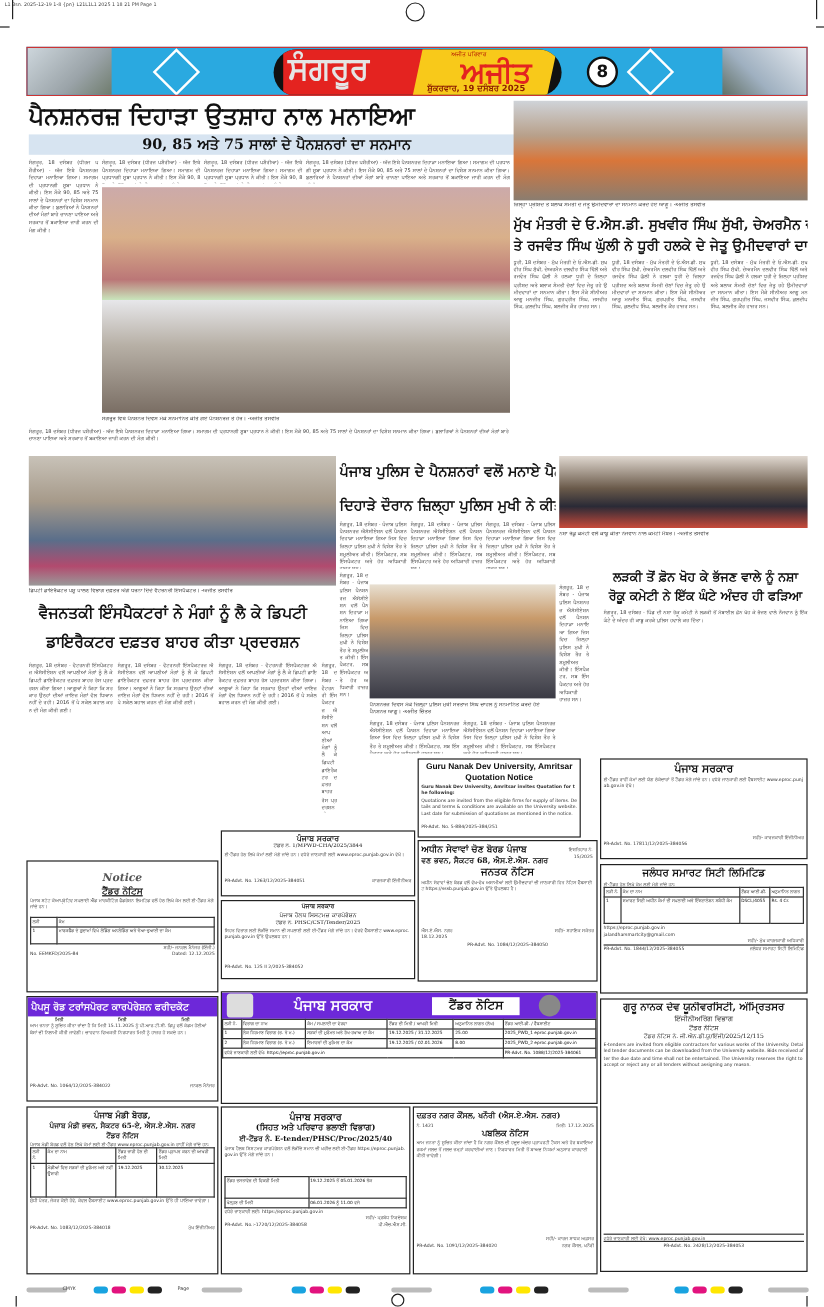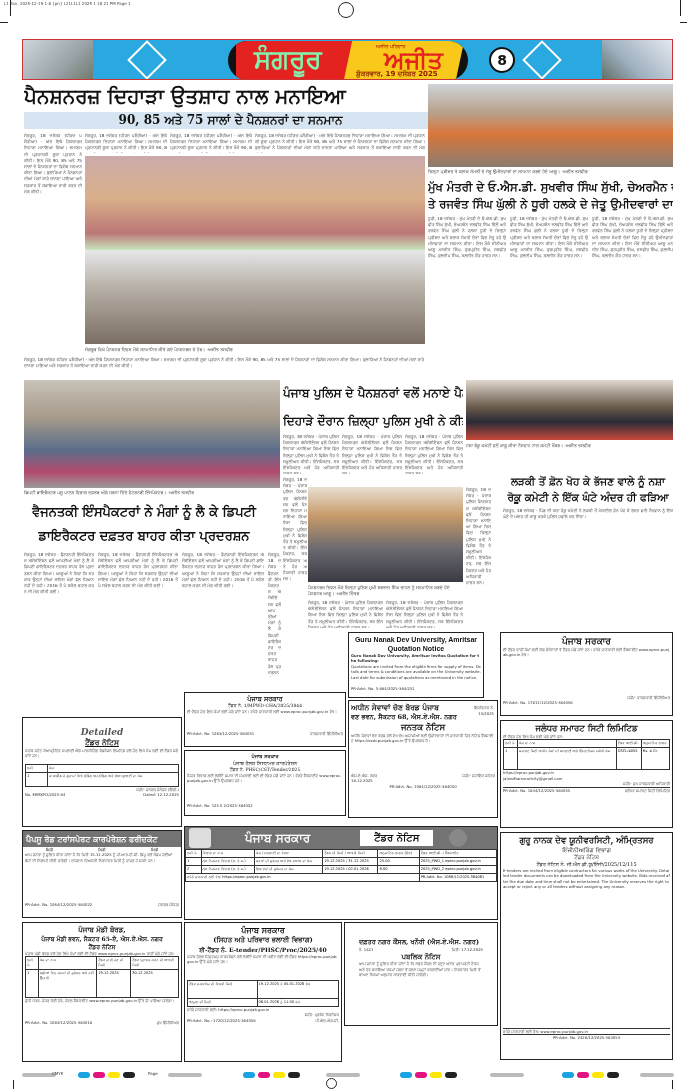--- a/index.html
+++ b/index.html
@@ -10,34 +10,34 @@
   .crop-h { height: 1px; background: #222; }
   .reg { width: 16px; height: 16px; border: 1px solid #222; border-radius: 50%; }
   .masthead { left: 22px; top: 39px; width: 651px; height: 41px; background: #2aa9e0; border: 1px solid #c33; overflow: hidden; }
   .mh-photo { position: absolute; top: 0; height: 41px; width: 70px; background: linear-gradient(135deg,#cdd6dc,#9aa3a8 60%,#6d7a6a); }
   .mh-photo.left { left: 0; }
   .mh-photo.right { right: 0; background: linear-gradient(225deg,#e3e8ee,#9fb0c0 60%,#5f6d62); }
   .mh-diamond { position: absolute; top: 6px; width: 28px; height: 28px; border: 2px solid #fff; transform: rotate(45deg); }
   .mh-oval { position: absolute; left: 205px; top: 1px; width: 240px; height: 39px; background: #111; border-radius: 20px; overflow: hidden; }
   .mh-red { position: absolute; left: 8px; top: 0; width: 130px; height: 39px; background: #e42320; }
   .mh-yellow { position: absolute; left: 120px; top: 0; width: 112px; height: 39px; background: #f8c91a; transform: skewX(-12deg); }
-  .mh-title-left { position: absolute; left: 26px; top: 0; font-size: 26px; font-weight: bold; color: #86efac; line-height: 36px; font-family: Liberation Sans, sans-serif; }
+  .mh-title-left { position: absolute; left: 12px; top: 0; font-size: 26px; font-weight: bold; color: #e5e5e5; line-height: 36px; font-family: Liberation Mono, monospace; }
   .mh-title-right { position: absolute; left: 156px; top: 6px; font-size: 24px; font-weight: bold; color: #e42320; line-height: 26px; font-family: "DejaVu Serif", serif; }
   .mh-tag { position: absolute; left: 148px; top: 2px; font-size: 5px; color: #a00; }
   .mh-date { position: absolute; left: 128px; top: 29px; font-size: 7px; color: #8a1a00; font-weight: bold; white-space: nowrap; }
   .mh-page { position: absolute; left: 466px; top: 7px; width: 26px; height: 26px; border-radius: 50%; background: #fff; border: 2px solid #111; font-weight: bold; font-size: 14px; text-align: center; line-height: 22px; }
   .headline { font-weight: bold; font-family: "DejaVu Serif", serif; color: #111; white-space: nowrap; overflow: hidden; }
   .subhead-bar { background: #d7e4f1; color: #111; font-weight: bold; font-family: "DejaVu Serif", serif; text-align: center; white-space: nowrap; overflow: hidden; }
   .col-text { font-size: 4.2px; line-height: 6.2px; color: #333; text-align: justify; overflow: hidden; word-break: break-all; }
   .photo { background: #a9a9a9; overflow: hidden; position: absolute; }
   .caption { font-size: 4.4px; line-height: 6px; color: #222; white-space: nowrap; overflow: hidden; }
   .box { border: 1px solid #222; background: #fff; overflow: hidden; }
   .box-title { text-align: center; font-weight: bold; font-family: "DejaVu Serif", serif; white-space: nowrap; overflow: hidden; }
   .tiny { font-size: 3.8px; line-height: 5.4px; color: #333; overflow: hidden; word-break: break-all; }
-  .dark-bar { background: #737373; color: #fff; font-weight: bold; font-family: "DejaVu Serif", serif; white-space: nowrap; overflow: hidden; }
+  .dark-bar { background: #6d28d9; color: #fff; font-weight: bold; font-family: "DejaVu Serif", serif; white-space: nowrap; overflow: hidden; }
   table.ad { border-collapse: collapse; width: 100%; }
   table.ad td, table.ad th { border: 1px solid #333; font-size: 3.6px; line-height: 5px; padding: 1px; font-weight: normal; text-align: left; vertical-align: top; }
   .colorbar { position: absolute; top: 1072px; height: 6px; display: flex; gap: 3px; }
   .dot { width: 12px; height: 6px; border-radius: 3px; }
   .greybar { position: absolute; top: 1073px; height: 4px; width: 34px; background: #bbb; border-radius: 2px; }
 </style>
 </head>
 <body>
 
 <div class="abs slug">L1 Bsn. 2025-12-19 1-8 {pn} L21L1L1 2025 1 18 21 PM Page 1</div>
@@ -172,21 +172,21 @@
   <div class="box-title" style="font-size:8.5px;line-height:11px;">ਗੁਰੂ ਨਾਨਕ ਦੇਵ ਯੂਨੀਵਰਸਿਟੀ, ਅੰਮ੍ਰਿਤਸਰ</div>
   <div class="box-title" style="font-size:6px;line-height:8px;font-weight:normal;">ਇੰਜੀਨੀਅਰਿੰਗ ਵਿਭਾਗ</div>
   <div class="box-title" style="font-size:5.5px;line-height:7px;font-weight:normal;">ਟੈਂਡਰ ਨੋਟਿਸ</div>
   <div class="box-title" style="font-size:5px;line-height:7px;font-weight:normal;">ਟੈਂਡਰ ਨੋਟਿਸ ਨੰ. ਜੀ.ਐਨ.ਡੀ.ਯੂ/ਇੰਜੀ/2025/12/115</div>
   <div class="tiny" style="height:160px;">E-tenders are invited from eligible contractors for various works of the University. Detailed tender documents can be downloaded from the University website. Bids received after the due date and time shall not be entertained. The University reserves the right to accept or reject any or all tenders without assigning any reason.</div>
   <div class="tiny" style="border-top:1px solid #333;">ਵਧੇਰੇ ਜਾਣਕਾਰੀ ਲਈ ਵੇਖੋ: www.eproc.punjab.gov.in</div>
   <div class="tiny" style="text-align:center;border-top:1px solid #333;">PR-Advt. No. 2428/12/2025-384053</div>
 </div>
 
 <div class="abs box" style="left:22px;top:717px;width:160px;height:110px;padding:2px;">
-  <div class="box-title" style="font-size:9px;line-height:12px;font-style:italic;color:#555;margin-top:6px;">Detailed</div>
+  <div class="box-title" style="font-size:9px;line-height:12px;font-style:italic;color:#555;margin-top:6px;">Notice</div>
   <div class="box-title" style="font-size:7.5px;line-height:10px;text-decoration:underline;">ਟੈਂਡਰ ਨੋਟਿਸ</div>
   <div class="tiny" style="height:16px;">ਪੰਜਾਬ ਸਟੇਟ ਕੋਆਪ੍ਰੇਟਿਵ ਸਪਲਾਈ ਐਂਡ ਮਾਰਕੀਟਿੰਗ ਫੈਡਰੇਸ਼ਨ ਲਿਮਟਿਡ ਵਲੋਂ ਹੇਠ ਲਿਖੇ ਕੰਮ ਲਈ ਈ-ਟੈਂਡਰ ਮੰਗੇ ਜਾਂਦੇ ਹਨ।</div>
   <table class="ad">
     <tbody>
         <tr>
       <th style="width:22px;">ਲੜੀ</th>
       <th>ਕੰਮ</th>
     </tr>
     <tr>
       <td>1</td>
@@ -320,21 +320,21 @@
   </tbody>
     </table>
   <div class="tiny">ਵਧੇਰੇ ਜਾਣਕਾਰੀ ਲਈ: https://eproc.punjab.gov.in</div>
   <div class="tiny" style="text-align:right;">ਸਹੀ/- ਪ੍ਰਬੰਧ ਨਿਰਦੇਸ਼ਕ</div>
   <div style="display:flex;justify-content:space-between;">
     <div class="tiny">PR-Advt. No.:-1720/12/2025-384058</div>
     <div class="tiny">ਪੀ.ਐਚ.ਐਸ.ਸੀ.</div>
   </div>
 </div>
 
-<div class="abs box" style="left:344px;top:922px;width:154px;height:104px;padding:14px;">
+<div class="abs box" style="left:344px;top:922px;width:154px;height:140px;padding:2px;">
   <div class="box-title" style="font-size:6.5px;line-height:10px;text-align:left;">ਦਫ਼ਤਰ ਨਗਰ ਕੌਂਸਲ, ਖਨੌਰੀ (ਐਸ.ਏ.ਐਸ. ਨਗਰ)</div>
   <div style="display:flex;justify-content:space-between;">
     <div class="tiny">ਨੰ. 1421</div>
     <div class="tiny">ਮਿਤੀ: 17.12.2025</div>
   </div>
   <div class="box-title" style="font-size:7px;line-height:9px;">ਪਬਲਿਕ ਨੋਟਿਸ</div>
   <div class="tiny" style="height:80px;">ਆਮ ਜਨਤਾ ਨੂੰ ਸੂਚਿਤ ਕੀਤਾ ਜਾਂਦਾ ਹੈ ਕਿ ਨਗਰ ਕੌਂਸਲ ਦੀ ਹਦੂਦ ਅੰਦਰ ਪ੍ਰਾਪਰਟੀ ਟੈਕਸ ਅਤੇ ਹੋਰ ਬਕਾਇਆ ਰਕਮਾਂ ਜਲਦ ਤੋਂ ਜਲਦ ਜਮ੍ਹਾਂ ਕਰਵਾਈਆਂ ਜਾਣ। ਨਿਰਧਾਰਤ ਮਿਤੀ ਤੋਂ ਬਾਅਦ ਨਿਯਮਾਂ ਅਨੁਸਾਰ ਕਾਰਵਾਈ ਕੀਤੀ ਜਾਵੇਗੀ।</div>
   <div class="tiny" style="text-align:right;">ਸਹੀ/- ਕਾਰਜ ਸਾਧਕ ਅਫ਼ਸਰ</div>
   <div style="display:flex;justify-content:space-between;">
     <div class="tiny">PR-Advt. No. 1091/12/2025-384020</div>

